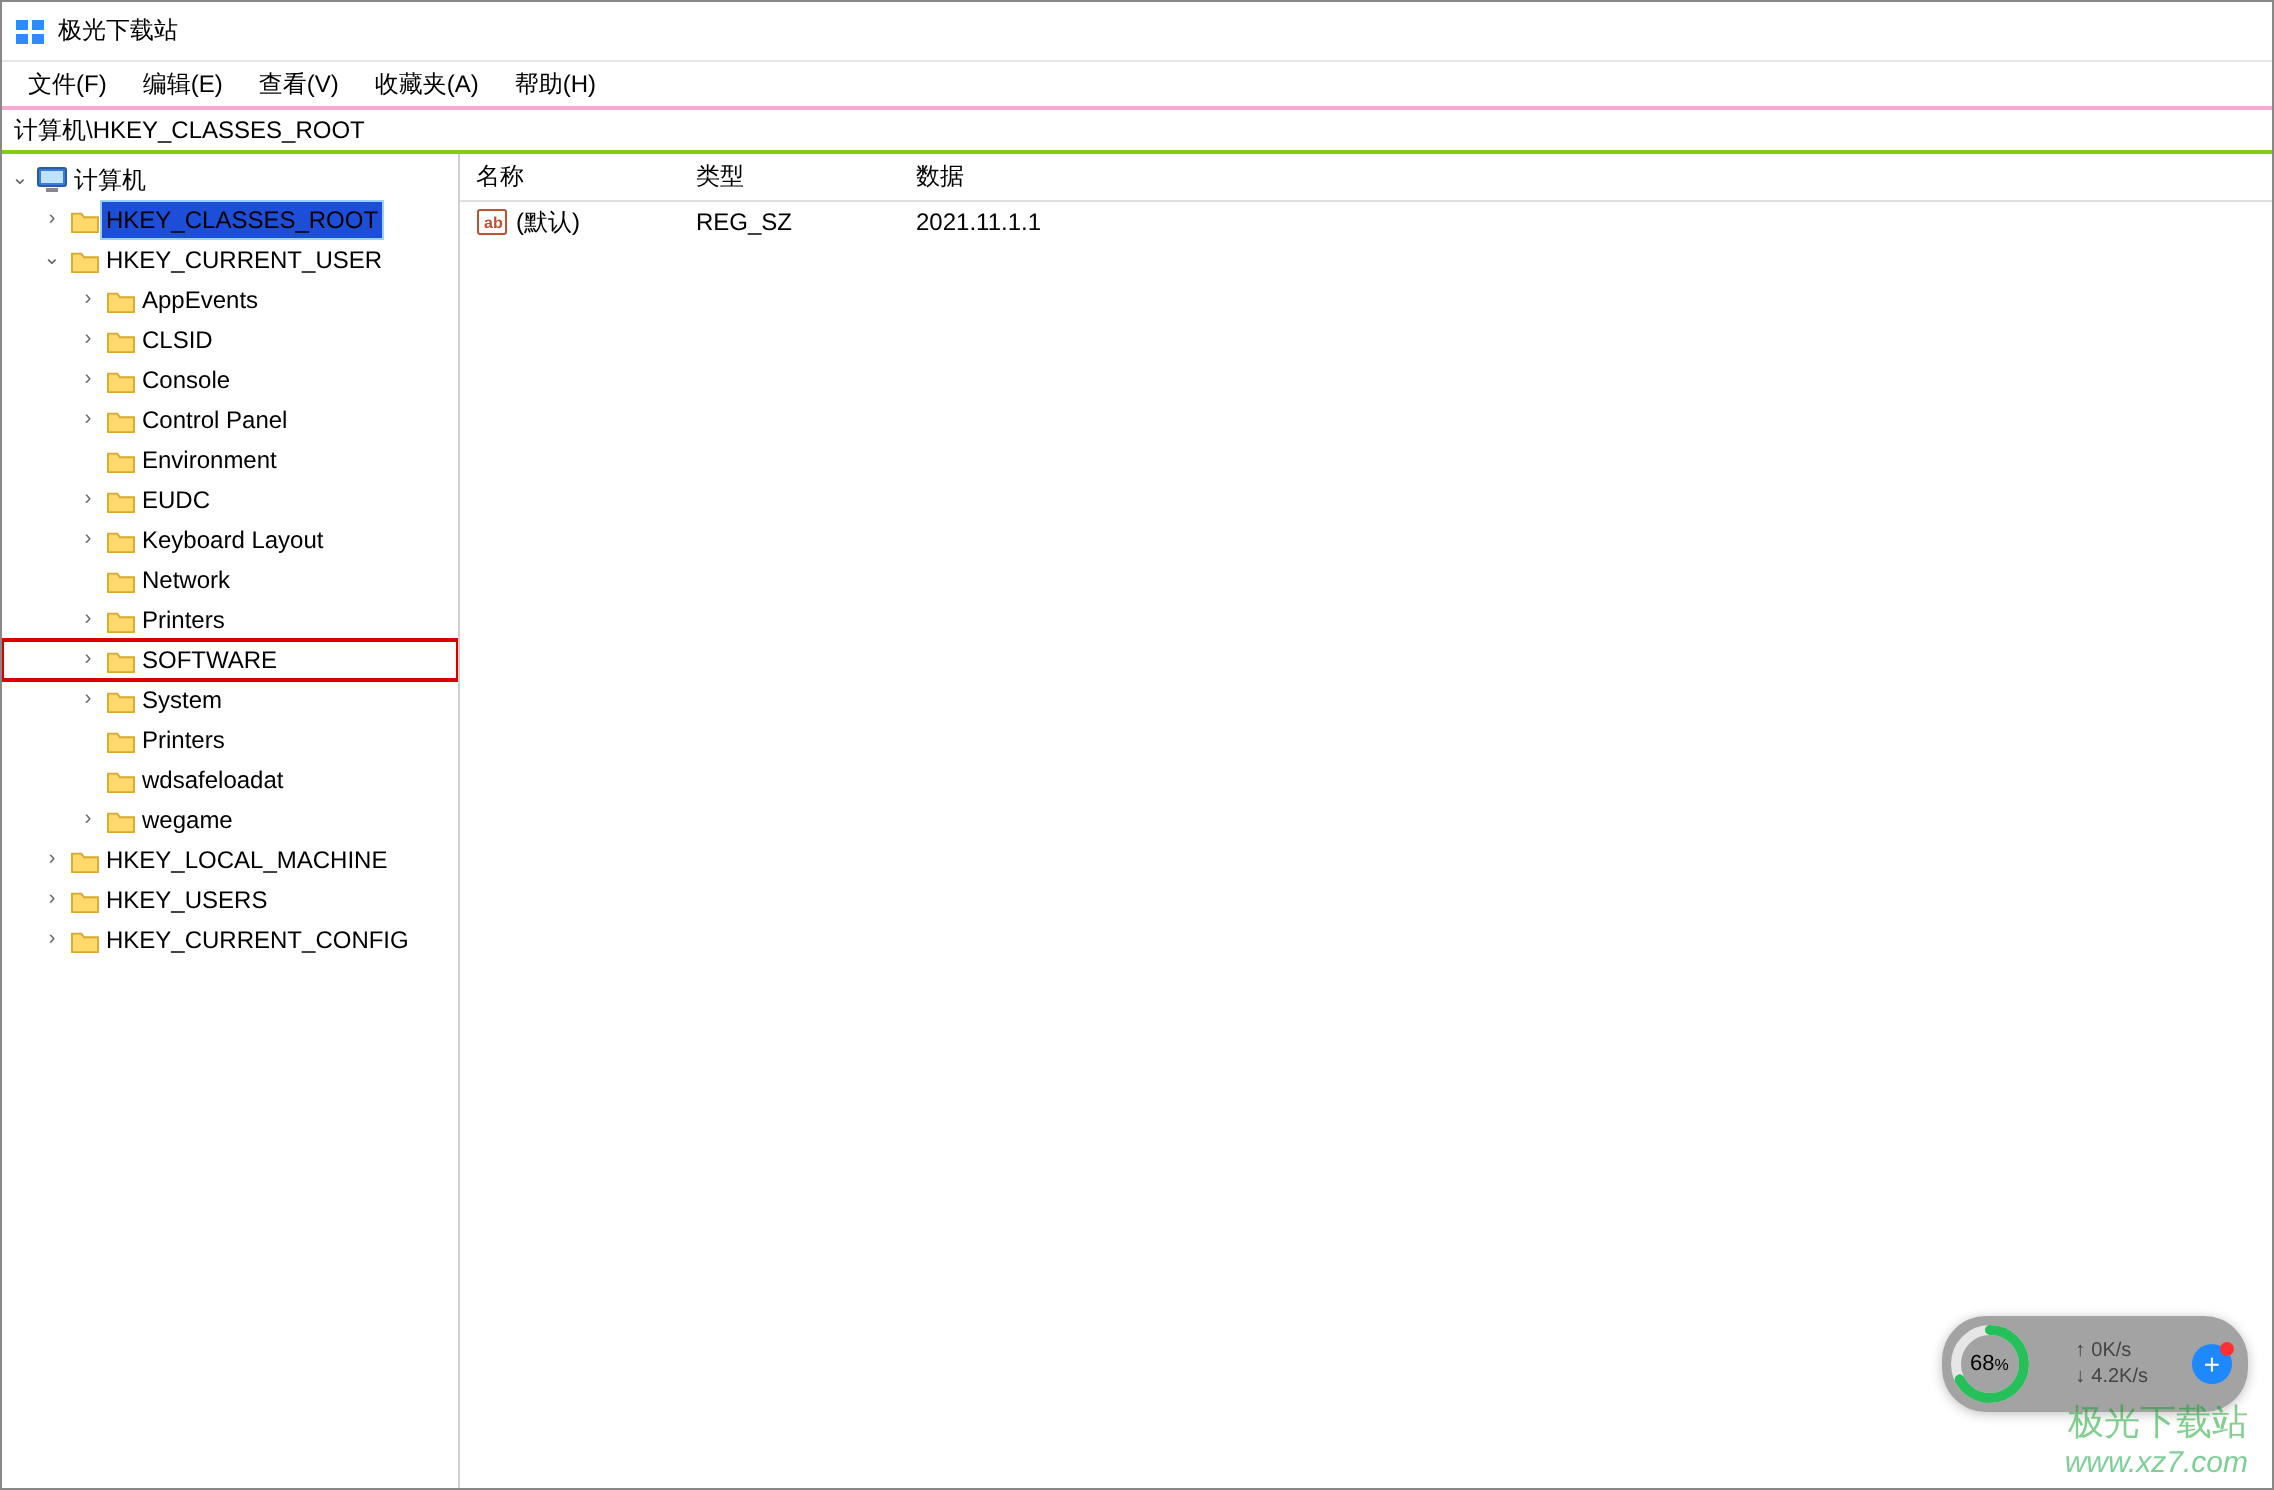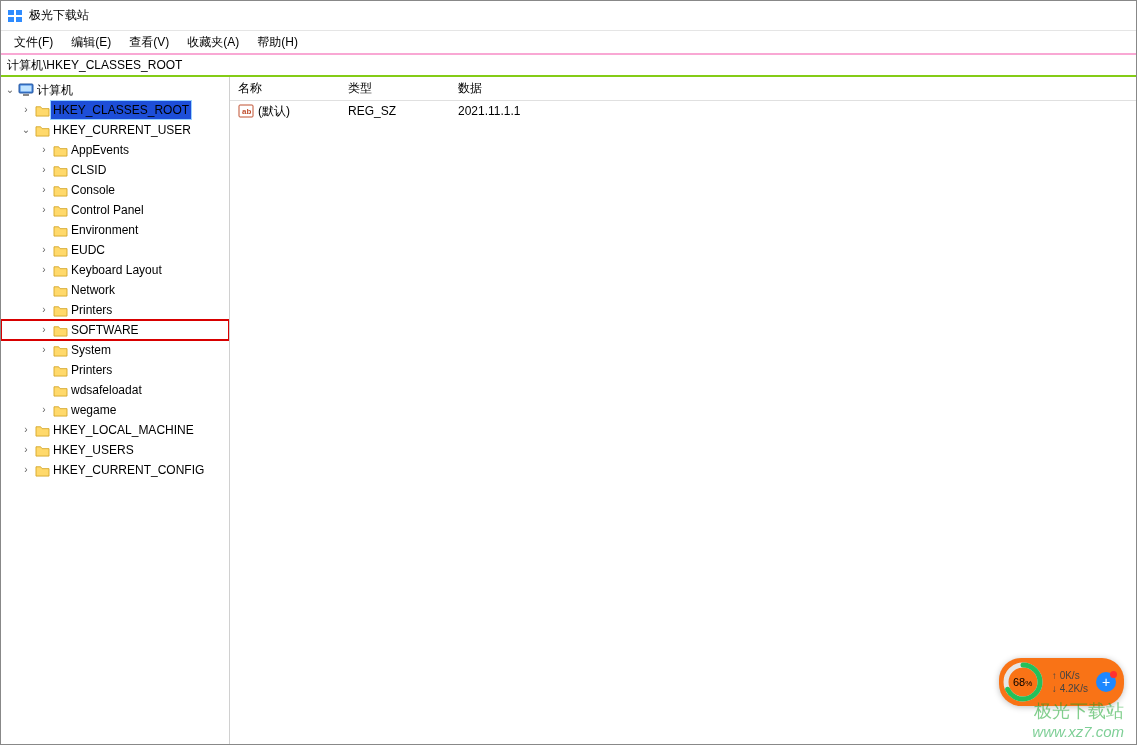--- a/index.html
+++ b/index.html
@@ -48,21 +48,21 @@
 .col-type { width: 110px; }
 .col-data { flex: 1; }
 .list-row { display:flex; height: 20px; align-items:center; }
 .list-row .col { padding: 0 8px; font-size:12px; display:flex; align-items:center; gap:4px; }
 .string-icon { width:16px; height:14px; display:inline-flex; }
 
 
 .watermark { position:absolute; right:12px; bottom:4px; text-align:right; font-size:14px; opacity:.5; pointer-events:none; }
 .watermark .line1 { color:#0aa020; font-family: Liberation Mono, monospace; font-size:18px; }
 .watermark .line2 { color:#00a030; font-size:15px; font-style:italic; }
-.perf-widget { position:absolute; right:12px; bottom:38px; display:flex; align-items:center; background:#f97316; border-radius:22px; box-shadow:0 1px 6px rgba(0,0,0,.25); padding:3px 8px 3px 3px; gap:8px; }
+.perf-widget { position:absolute; right:12px; bottom:38px; display:flex; align-items:center; background:#a3a3a3; border-radius:22px; box-shadow:0 1px 6px rgba(0,0,0,.25); padding:3px 8px 3px 3px; gap:22px; }
 .perf-ring { width:42px; height:42px; border-radius:50%; position:relative; }
 .perf-ring svg { width:42px; height:42px; transform:rotate(-90deg); }
 .perf-ring .pct { position:absolute; top:50%; left:50%; transform:translate(-50%,-50%); font-size:11px; }
 .perf-stats { font-size:10px; color:#444; line-height:1.3; }
 .perf-stats .row { display:flex; align-items:center; gap:3px; }
 .perf-add { width:20px; height:20px; border-radius:50%; background:#1e88ff; color:#fff; display:flex; align-items:center; justify-content:center; font-size:14px; position:relative; }
 .perf-add::after { content:""; position:absolute; right:-1px; top:-1px; width:7px; height:7px; background:#ff3030; border-radius:50%; }
 </style>
 </head>
 <body>

